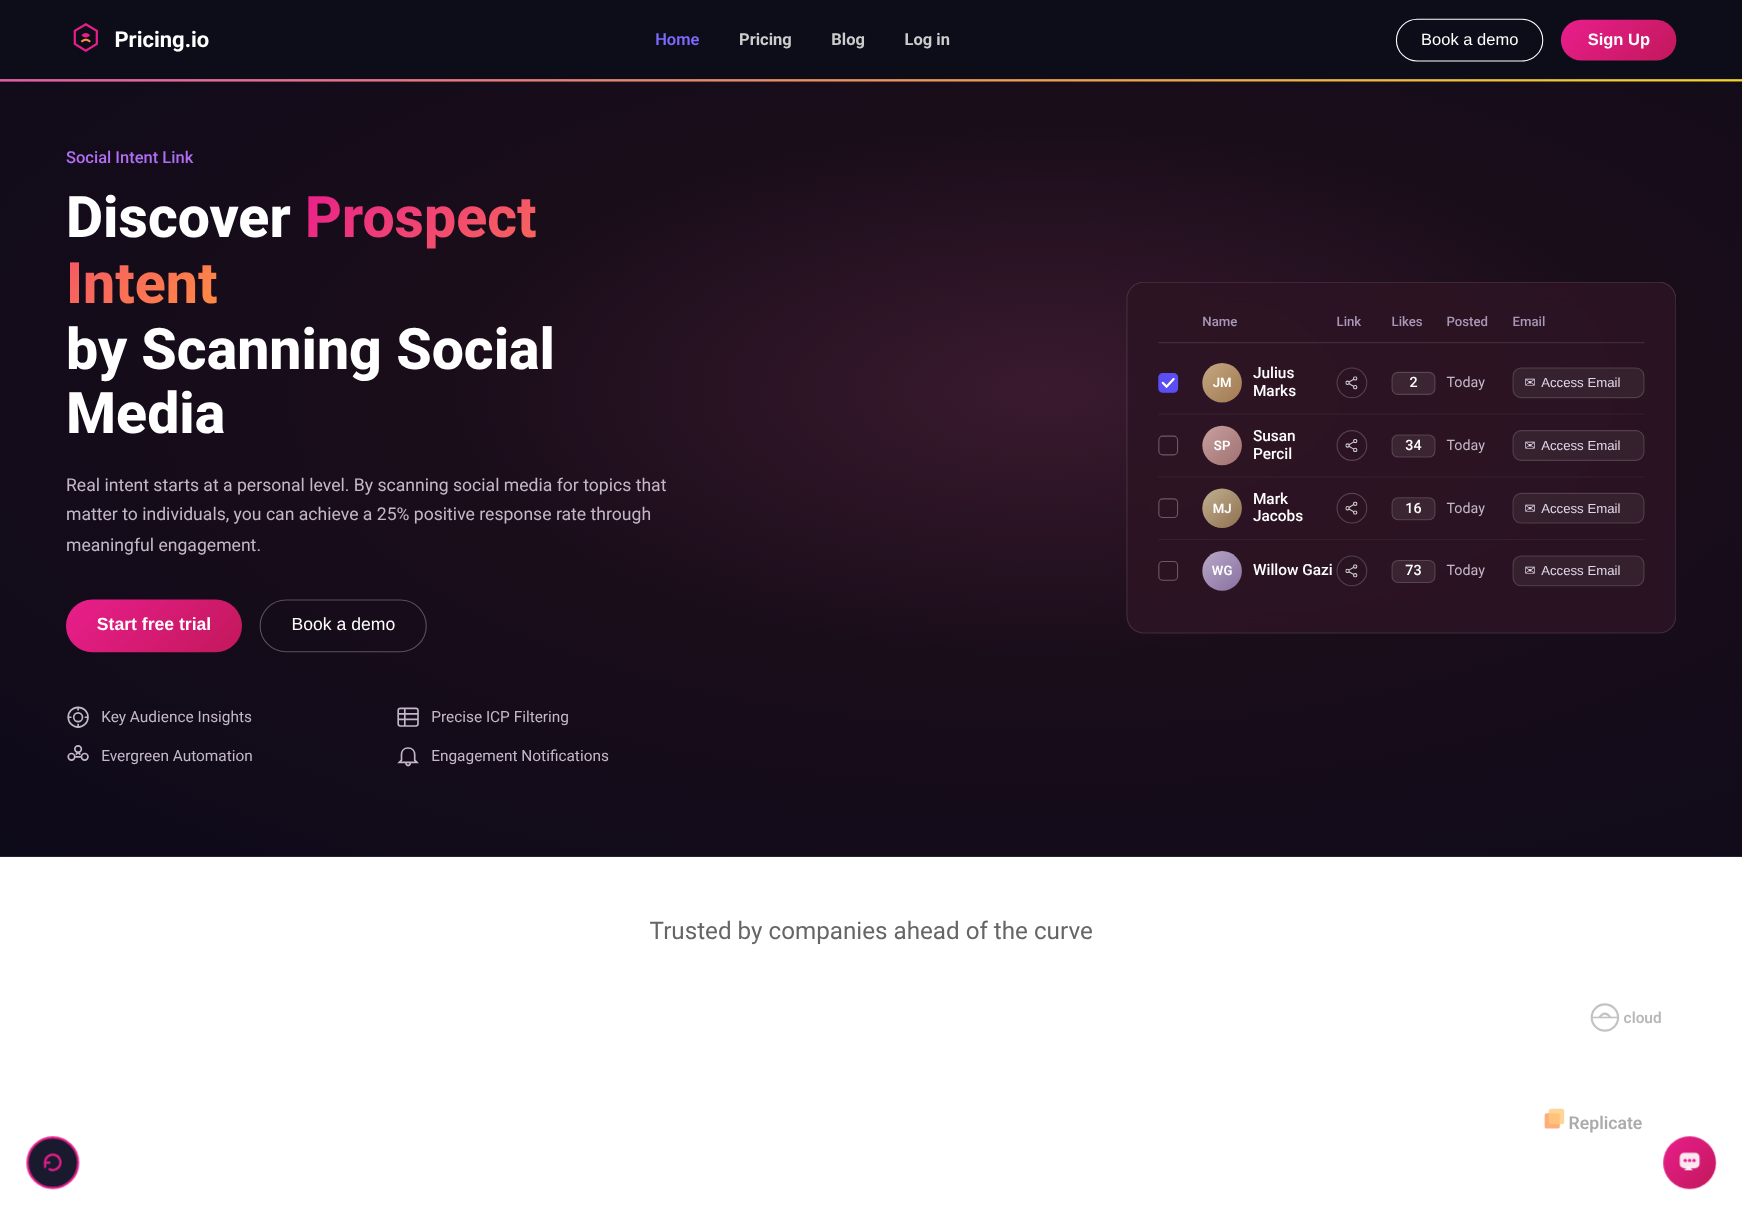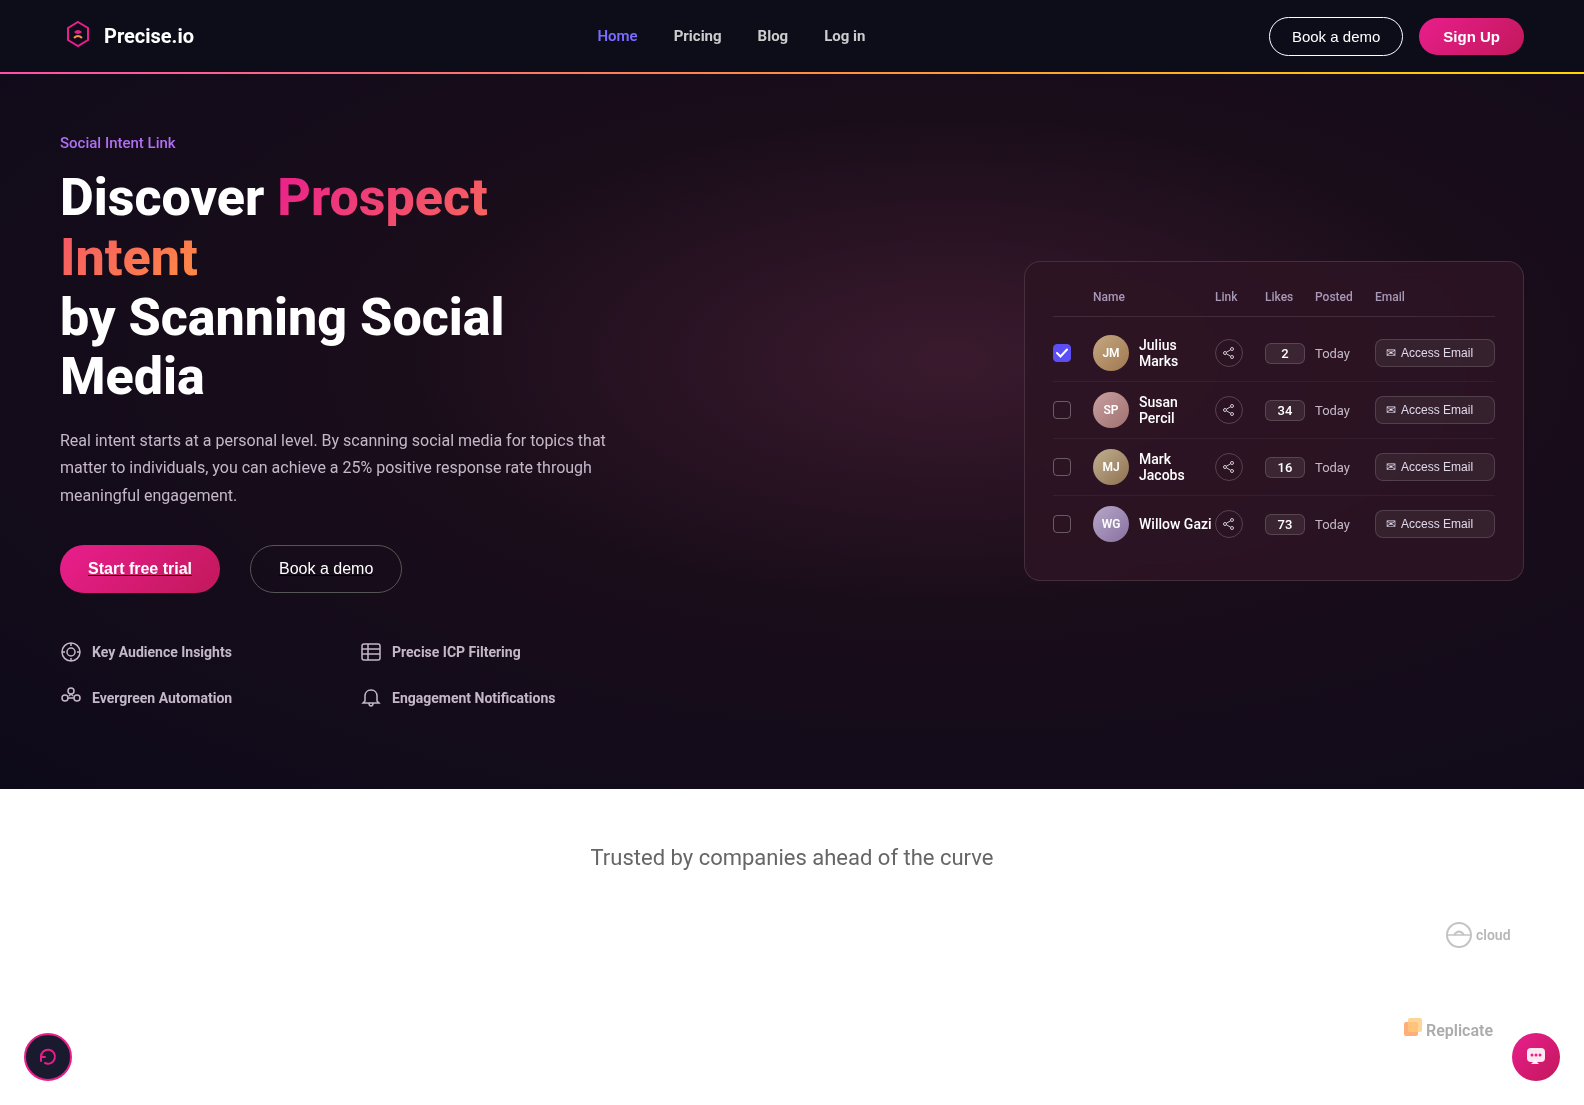--- a/index.html
+++ b/index.html
@@ -110,23 +110,22 @@
       background-clip: text;
     }
     .hero-desc {
       color: #c4b8c8;
       font-size: 16px;
       line-height: 1.7;
       margin-bottom: 36px;
     }
     .hero-buttons {
       display: flex;
-      gap: 30px;
+      gap: 16px;
       margin-bottom: 48px;
-      text-decoration: underline;
     }
     .btn-free-trial {
       background: linear-gradient(135deg, #e91e8c, #c2185b);
       color: #fff;
       border: none;
       padding: 14px 28px;
       border-radius: 28px;
       font-size: 16px;
       font-weight: 600;
       cursor: pointer;
@@ -137,22 +136,21 @@
       border: 1.5px solid #555;
       padding: 14px 28px;
       border-radius: 28px;
       font-size: 16px;
       font-weight: 500;
       cursor: pointer;
     }
     .hero-features {
       display: grid;
       grid-template-columns: 1fr 1fr;
-      gap: 24px 40px;
-      font-weight: bold;
+      gap: 14px 40px;
     }
     .feature-item {
       display: flex;
       align-items: center;
       gap: 10px;
       color: #c4b8c8;
       font-size: 14px;
     }
     .feature-icon {
       width: 22px;
@@ -345,21 +343,21 @@
 </head>
 <body>
 
 <nav class="navbar">
   <div class="navbar-logo">
     <svg class="logo-icon" viewBox="0 0 36 36" fill="none" xmlns="http://www.w3.org/2000/svg">
       <path d="M18 4 L28 10 L28 22 L18 28 L8 22 L8 10 Z" stroke="#e91e8c" stroke-width="2" fill="none"></path>
       <path d="M14 14 Q18 10 22 14 Q18 18 14 14Z" fill="#e91e8c"></path>
       <path d="M14 20 Q18 16 22 20" stroke="#ff8c42" stroke-width="2" fill="none"></path>
     </svg>
-    <span class="logo-text">Precise.io</span>
+    <span class="logo-text">Pricing.io</span>
   </div>
   <div class="navbar-links">
     <a href="#" class="nav-link active">Home</a>
     <a href="#" class="nav-link">Pricing</a>
     <a href="#" class="nav-link">Blog</a>
     <a href="#" class="nav-link">Log in</a>
   </div>
   <div class="navbar-actions">
     <button class="btn-book-demo">Book a demo</button>
     <button class="btn-signup">Sign Up</button>

